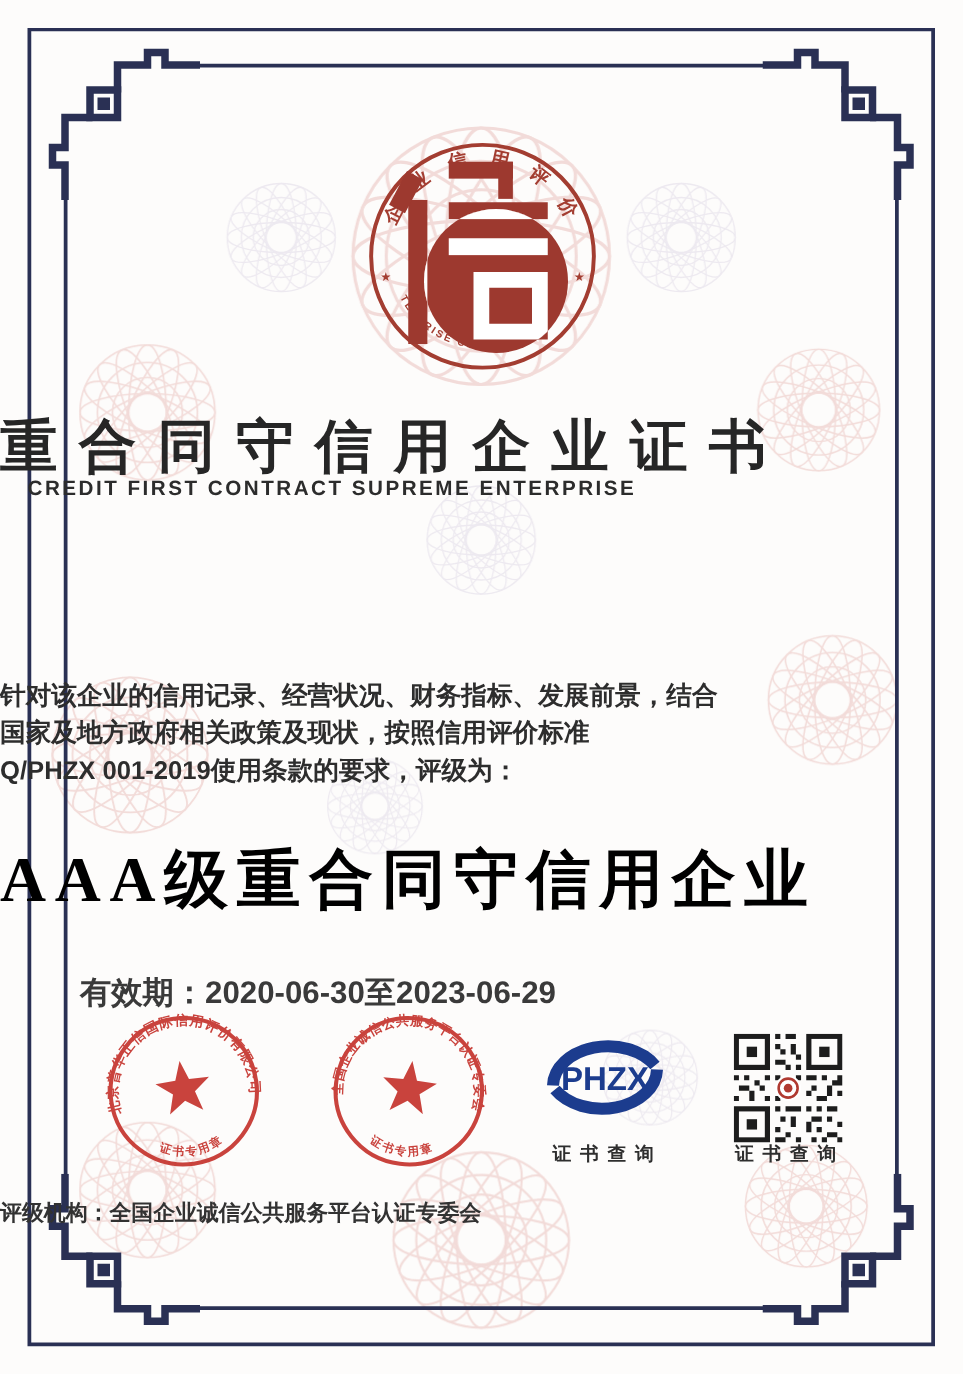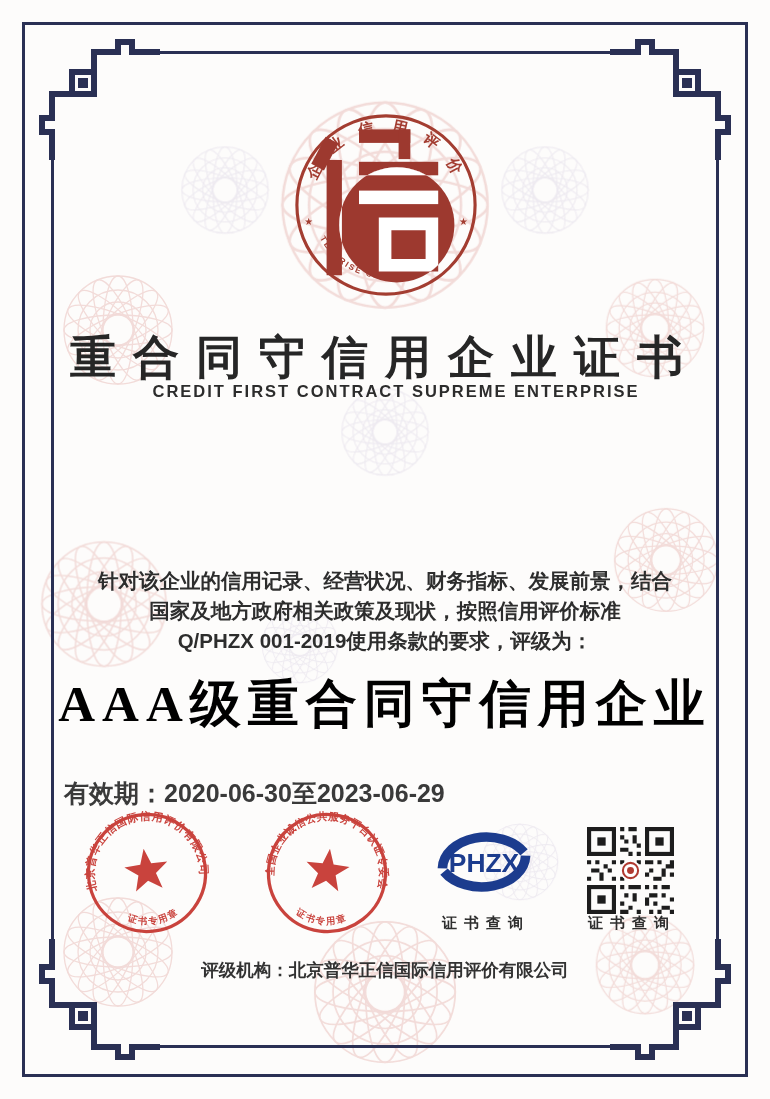--- a/index.html
+++ b/index.html
@@ -15,28 +15,28 @@
   .corner{position:absolute;width:132px;height:132px;}
   .corner.tl{top:28px;left:28px;}
   .corner.tr{top:28px;right:28px;transform:scaleX(-1);}
   .corner.bl{bottom:28px;left:28px;transform:scaleY(-1);}
   .corner.br{bottom:28px;right:28px;transform:scale(-1,-1);}
   
   .bg{position:absolute;inset:0;}
   
   .emblem{position:absolute;left:287px;top:106px;width:198px;height:198px;}
   
-  .t-center{position:absolute;left:0;right:0;text-align:center;}
+  .t-center{position:absolute;left:0;right:0;}
   .title-cn{top:327px;font-size:46px;font-weight:900;letter-spacing:17px;color:#262626;}
   .title-en{top:382px;font-size:16.5px;font-weight:700;letter-spacing:2px;color:#2c2c2c;padding-left:22px;}
   .cert-no{top:424px;font-size:23px;font-weight:700;color:#232323;}
   .cert-no .num{font-family:"Liberation Serif","DejaVu Serif",serif;}
   .company{top:472px;font-size:36px;font-weight:700;letter-spacing:3px;color:#1e1e1e;
            font-family:"Liberation Serif","DejaVu Serif",serif;}
-  .body-par{top:542px;font-size:20.5px;font-weight:700;line-height:30px;color:#2d2d2d;margin-top:24px;}
+  .body-par{top:542px;font-size:20.5px;font-weight:700;line-height:30px;color:#2d2d2d;}
   .rating{top:670px;font-size:51px;font-weight:700;letter-spacing:7px;color:#000000;
           font-family:"Liberation Serif","DejaVu Serif",serif;}
   .validity{position:absolute;left:64px;top:777px;font-size:25px;font-weight:700;color:#3a3a3a;}
   
   .seal{position:absolute;width:130px;height:130px;}
   .seal-left{left:82px;top:808px;transform:rotate(-8deg);}
   .seal-right{left:262px;top:808px;transform:rotate(7deg);}
   .phzx{position:absolute;left:436px;top:822px;width:96px;height:80px;}
   .caption{position:absolute;font-size:15px;font-weight:700;letter-spacing:7px;color:#2e2e2e;text-align:center;}
   .cap-phzx{left:428px;width:116px;top:914px;}
@@ -238,15 +238,15 @@
       <path d="M48 0h6v6h-6z M60 0h12v6h-12z M48 12h6v6h-6z M66 12h6v12h-6z M54 18h6v6h-6z M48 30h12v6h-12z M72 24h6v6h-6z M60 36h6v6h-6z M72 36h6v6h-6z M0 48h6v6h-6z M12 48h6v6h-6z M24 54h6v6h-6z M6 60h12v6h-12z M30 60h6v6h-6z M0 72h6v6h-6z M18 66h6v12h-6z M36 48h6v6h-6z M36 72h6v6h-6z M48 48h6v6h-6z M72 48h6v6h-6z M48 72h6v6h-6z M84 48h12v6h-12z M102 48h6v6h-6z M114 54h12v6h-12z M90 60h6v6h-6z M108 60h6v12h-6z M84 66h6v6h-6z M96 72h12v6h-12z M120 66h6v6h-6z M120 48h6v6h-6z M48 84h6v6h-6z M60 84h12v6h-12z M54 96h6v6h-6z M66 96h6v12h-6z M48 108h6v6h-6z M60 114h6v6h-6z M48 120h12v6h-12z M72 120h6v6h-6z M72 84h6v6h-6z M84 84h6v6h-6z M96 84h6v6h-6z M108 84h12v6h-12z M90 96h12v6h-12z M108 96h6v6h-6z M120 102h6v6h-6z M84 102h6v12h-6z M96 108h6v6h-6z M108 114h12v6h-12z M90 120h6v6h-6z M102 120h6v6h-6z M120 120h6v6h-6z"></path>
     </g>
     <g>
       <circle cx="63" cy="63" r="15" fill="#ffffff"></circle>
       <circle cx="63" cy="63" r="11" fill="none" stroke="#b03a31" stroke-width="3"></circle>
       <circle cx="63" cy="63" r="5" fill="#b03a31"></circle>
     </g>
   </svg>
   <div class="caption cap-qr">证书查询</div>
 
-  <div class="t-center footer1">评级机构：北京普华正信国际信用评价有限公司</div>
+  <div class="t-center footer1">评级机构：全国企业诚信公共服务平台认证专委会</div>
 
 </div>
 
 </body></html>

